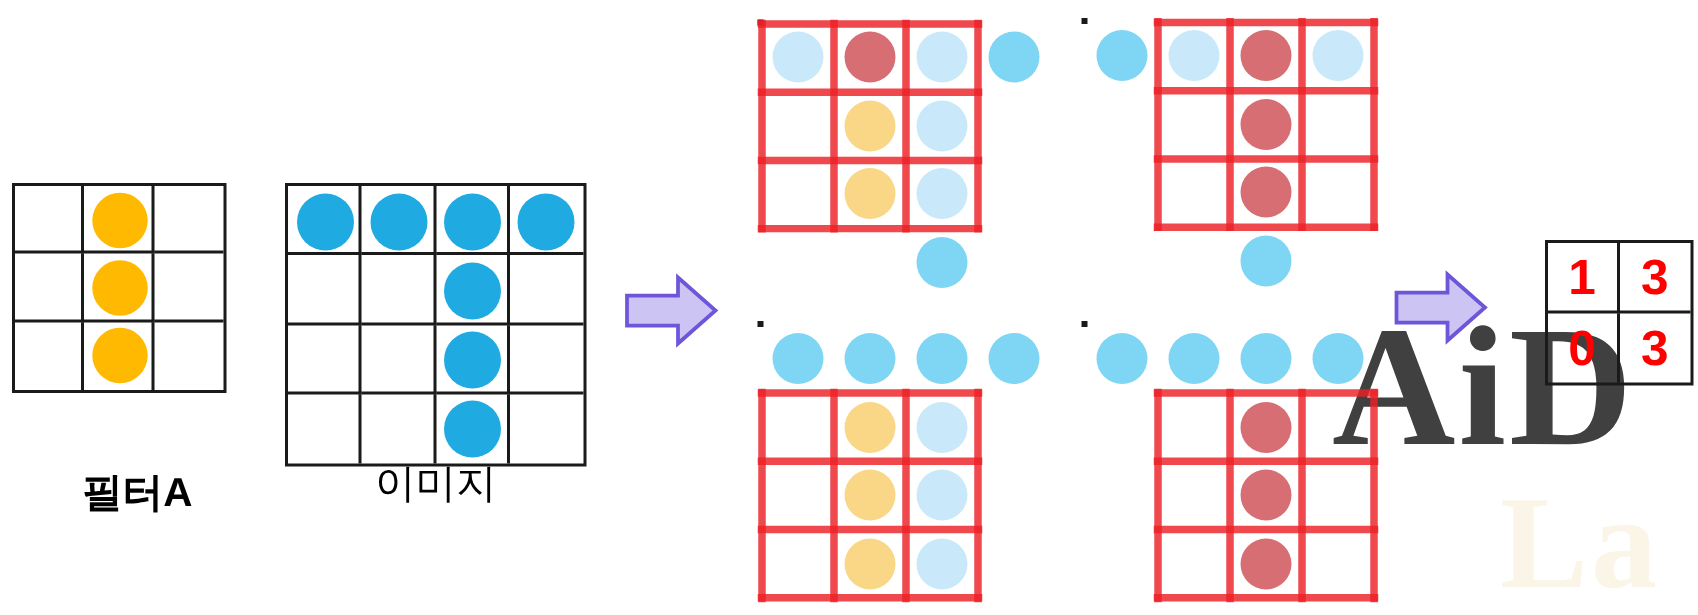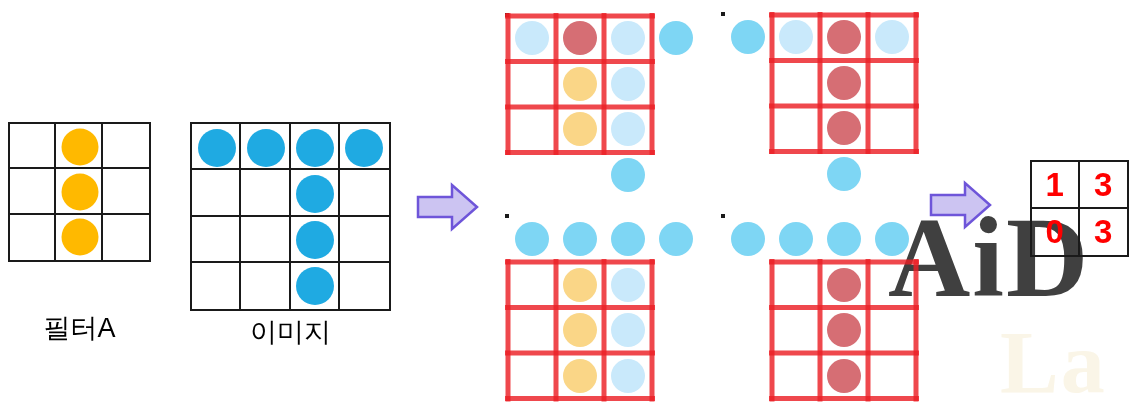--- a/index.html
+++ b/index.html
@@ -38,21 +38,21 @@
         <div class="cell"></div>
         <div class="cell last-col"></div>
         <div class="cell last-row"></div>
         <div class="cell last-row"></div>
         <div class="cell last-col last-row"></div>
       </div>
       <div class="dot" style="height: 37px; width: 37px; background: rgb(255, 185, 0); left: 71.5px; top: 25px;"></div>
       <div class="dot" style="height: 37px; width: 37px; background: rgb(255, 185, 0); left: 71.5px; top: 70px;"></div>
       <div class="dot" style="height: 37px; width: 37px; background: rgb(255, 185, 0); left: 71.5px; top: 115px;"></div>
     </div>
-  <div class="grid-label" style="left:8px;top:310px;width:143px;">필터A</div>
+  <div class="grid-label" style="left:20px;top:310px;width:143px;font-weight:bold;">필터A</div>
 
   <div class="grid-wrap" style="left: 190px; top: 122px; width: 201px; height: 189px;">
       <div class="cells" style="grid-template-columns: repeat(4, 1fr); grid-template-rows: repeat(4, 1fr);">
         <div class="cell"></div>
         <div class="cell"></div>
         <div class="cell"></div>
         <div class="cell last-col"></div>
         <div class="cell"></div>
         <div class="cell"></div>
         <div class="cell"></div>
@@ -67,21 +67,21 @@
         <div class="cell last-col last-row"></div>
       </div>
       <div class="dot" style="height: 38px; width: 38px; background: rgb(31, 170, 226); left: 27px; top: 25.5px;"></div>
       <div class="dot" style="height: 38px; width: 38px; background: rgb(31, 170, 226); left: 76px; top: 25.5px;"></div>
       <div class="dot" style="height: 38px; width: 38px; background: rgb(31, 170, 226); left: 125px; top: 25.5px;"></div>
       <div class="dot" style="height: 38px; width: 38px; background: rgb(31, 170, 226); left: 174px; top: 25.5px;"></div>
       <div class="dot" style="height: 38px; width: 38px; background: rgb(31, 170, 226); left: 125px; top: 71.5px;"></div>
       <div class="dot" style="height: 38px; width: 38px; background: rgb(31, 170, 226); left: 125px; top: 117.5px;"></div>
       <div class="dot" style="height: 38px; width: 38px; background: rgb(31, 170, 226); left: 125px; top: 163.5px;"></div>
     </div>
-  <div class="grid-label" style="left:190px;top:314px;width:201px;">이미지</div>
+  <div class="grid-label" style="left:190px;top:304px;width:201px;">이미지</div>
 
   <svg class="block-arrow" width="64" height="52" viewBox="0 0 64 52" style="left:416px;top:181px;">
     <path d="M2 16 L36 16 L36 4 L61 26 L36 48 L36 36 L2 36 Z" stroke-width="2.5" fill="#CCC4F2" stroke="#6E55D9"></path>
   </svg>
 
   <div class="grid-wrap" style="left:505px;top:13px;">
       <div class="cells"></div>
       <div class="dot" style="height: 34px; width: 34px; background: rgb(201, 233, 251); left: 26.5px; top: 25.25px;"></div>
       <div class="dot" style="height: 34px; width: 34px; background: rgb(214, 110, 116); left: 74.5px; top: 25.25px;"></div>
       <div class="dot" style="height: 34px; width: 34px; background: rgb(201, 233, 251); left: 122.5px; top: 25.25px;"></div>

